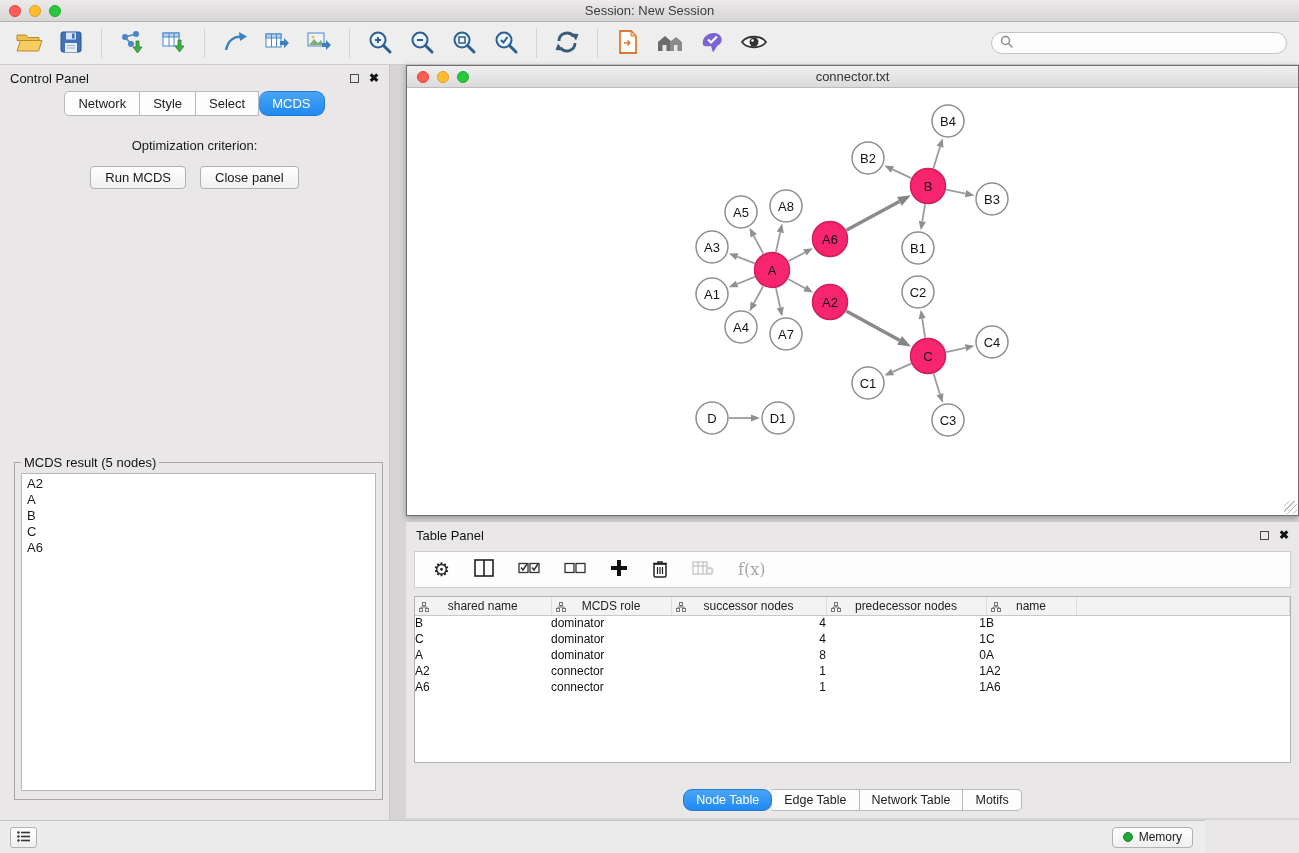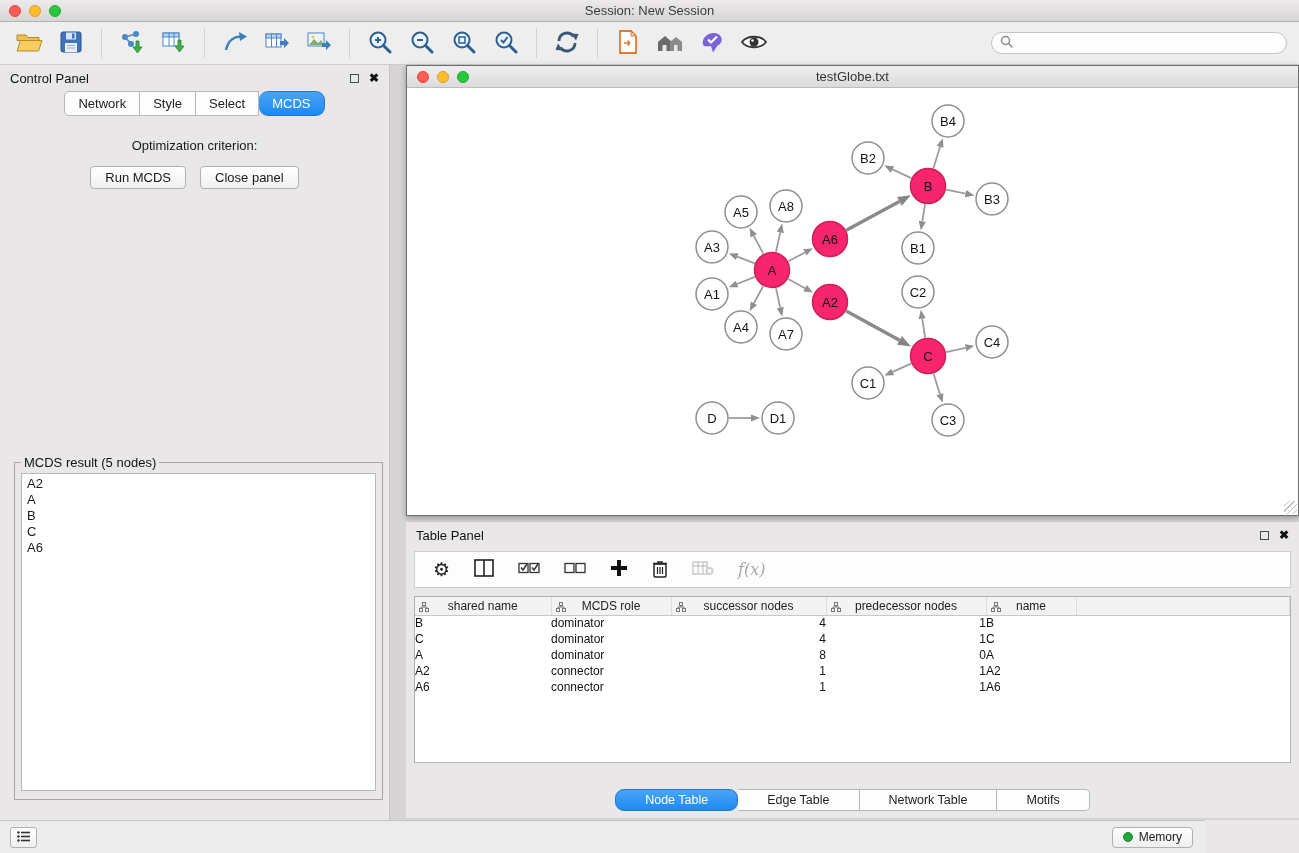--- a/index.html
+++ b/index.html
@@ -71,32 +71,32 @@
   #graph-svg text { font:13px "Liberation Sans", sans-serif; fill:#141414; }
   .resize-grip { position:absolute; right:1px; bottom:1px; width:13px; height:13px;
     background:repeating-linear-gradient(135deg, transparent 0 3px, #bdbbbb 3px 4px); }
 
   
   .table-panel { position:absolute; left:406px; top:522px; width:893px; height:296px; background:#e9e7e7; }
   .tp-toolbar { margin:3px 8px 0 8px; height:37px; background:#fdfdfd; border:1px solid #cfcdcd;
     display:flex; align-items:center; gap:24px; padding-left:18px; }
   .tp-icon { display:flex; align-items:center; justify-content:center; }
   .gear-glyph { font-size:19px; color:#222; line-height:1; }
-  .fx { font-family:"DejaVu Serif", serif; font-style:italic; font-size:16px; color:#a9a7a7; }
+  .fx { font-family:"DejaVu Serif", serif; font-size:16px; color:#a9a7a7; }
   .tp-table-wrap { margin:8px 8px 0 8px; height:167px; background:#fff; border:1px solid #b3b1b1; overflow:hidden; }
   table.node-table { width:100%; border-collapse:collapse; table-layout:fixed; font-size:12px; }
   table.node-table th { height:18px; background:#f3f3f3; border-bottom:1px solid #c9c7c7; border-right:1px solid #dddbdb;
     font-weight:normal; font-size:12px; color:#222; text-align:center; position:relative; overflow:hidden; white-space:nowrap; }
   table.node-table th .th-icon { position:absolute; left:4px; top:4px; }
   table.node-table td { height:16px; padding:0; white-space:nowrap; overflow:hidden; color:#111; }
   td.c0 { padding-left:10px; } td.c1 { padding-left:10px; }
   td.c2, td.c3 { text-align:right; padding-right:12px; }
   td.c4 { padding-left:20px; }
   .tp-tabs { position:absolute; bottom:7px; left:0; right:0; display:flex; justify-content:center; }
-  .tp-tabs .seg { padding:3px 29px; font-size:12.5px;text-align:right; }
+  .tp-tabs .seg { padding:3px 12px; font-size:12.5px;text-align:right; }
 
   
   .statusbar { position:absolute; left:0; bottom:0; width:1205px; height:33px; background:#ececec;
     border-top:1px solid #c6c4c4; display:flex; align-items:center; }
   .sb-left-btn { width:27px; height:21px; margin-left:10px; background:linear-gradient(#ffffff,#f0efef);
     border:1px solid #b2b0b0; border-radius:3px; display:flex; align-items:center; justify-content:center; }
   .memory-btn { margin-left:auto; margin-right:12px; height:21px; padding:0 10px;
     background:linear-gradient(#ffffff,#f0efef); border:1px solid #b2b0b0; border-radius:4px;
     display:flex; align-items:center; gap:6px; font-size:12px; }
   .memory-dot { width:10px; height:10px; border-radius:50%; background:#23a838; border:1px solid #188028; }
@@ -287,21 +287,21 @@
     </fieldset>
   </div>
 
   <div class="network-window">
     <div class="nw-titlebar">
       <div class="traffic" style="margin-left:10px;">
         <span class="light red"></span>
         <span class="light yellow"></span>
         <span class="light green"></span>
       </div>
-      <span class="title">testGlobe.txt</span>
+      <span class="title">connector.txt</span>
     </div>
     <div class="nw-canvas">
       <svg id="graph-svg" width="891" height="427" viewBox="0 0 891 427">
         <g id="edge-layer">
             <line x1="347.8231812186227" y1="188.87072751255093" x2="330.068870653902" y2="195.9724517384392" stroke="#9c9c9c" stroke-width="1.8"></line>
             <polygon points="321.7125804359347,199.31496782562613 328.7318642190273,192.62993565125225 331.4058770887768,199.31496782562613" fill="#909090"></polygon>
             <line x1="347.72569682991207" y1="175.37818378479963" x2="330.21114516715534" y2="168.66427231407621" stroke="#9c9c9c" stroke-width="1.8"></line>
             <polygon points="321.8074301114369,165.44284820938415 331.4997148090322,165.30278629178883 328.9225755252785,172.0257583363636" fill="#909090"></polygon>
             <line x1="356.2795204830365" y1="165.6842641295521" x2="346.7271863220549" y2="147.81215505416716" stroke="#9c9c9c" stroke-width="1.8"></line>
             <polygon points="342.4847908813699,139.87477003611144 349.9021403292772,146.11519687789317 343.55223231483257,149.50911323044116" fill="#909090"></polygon>

